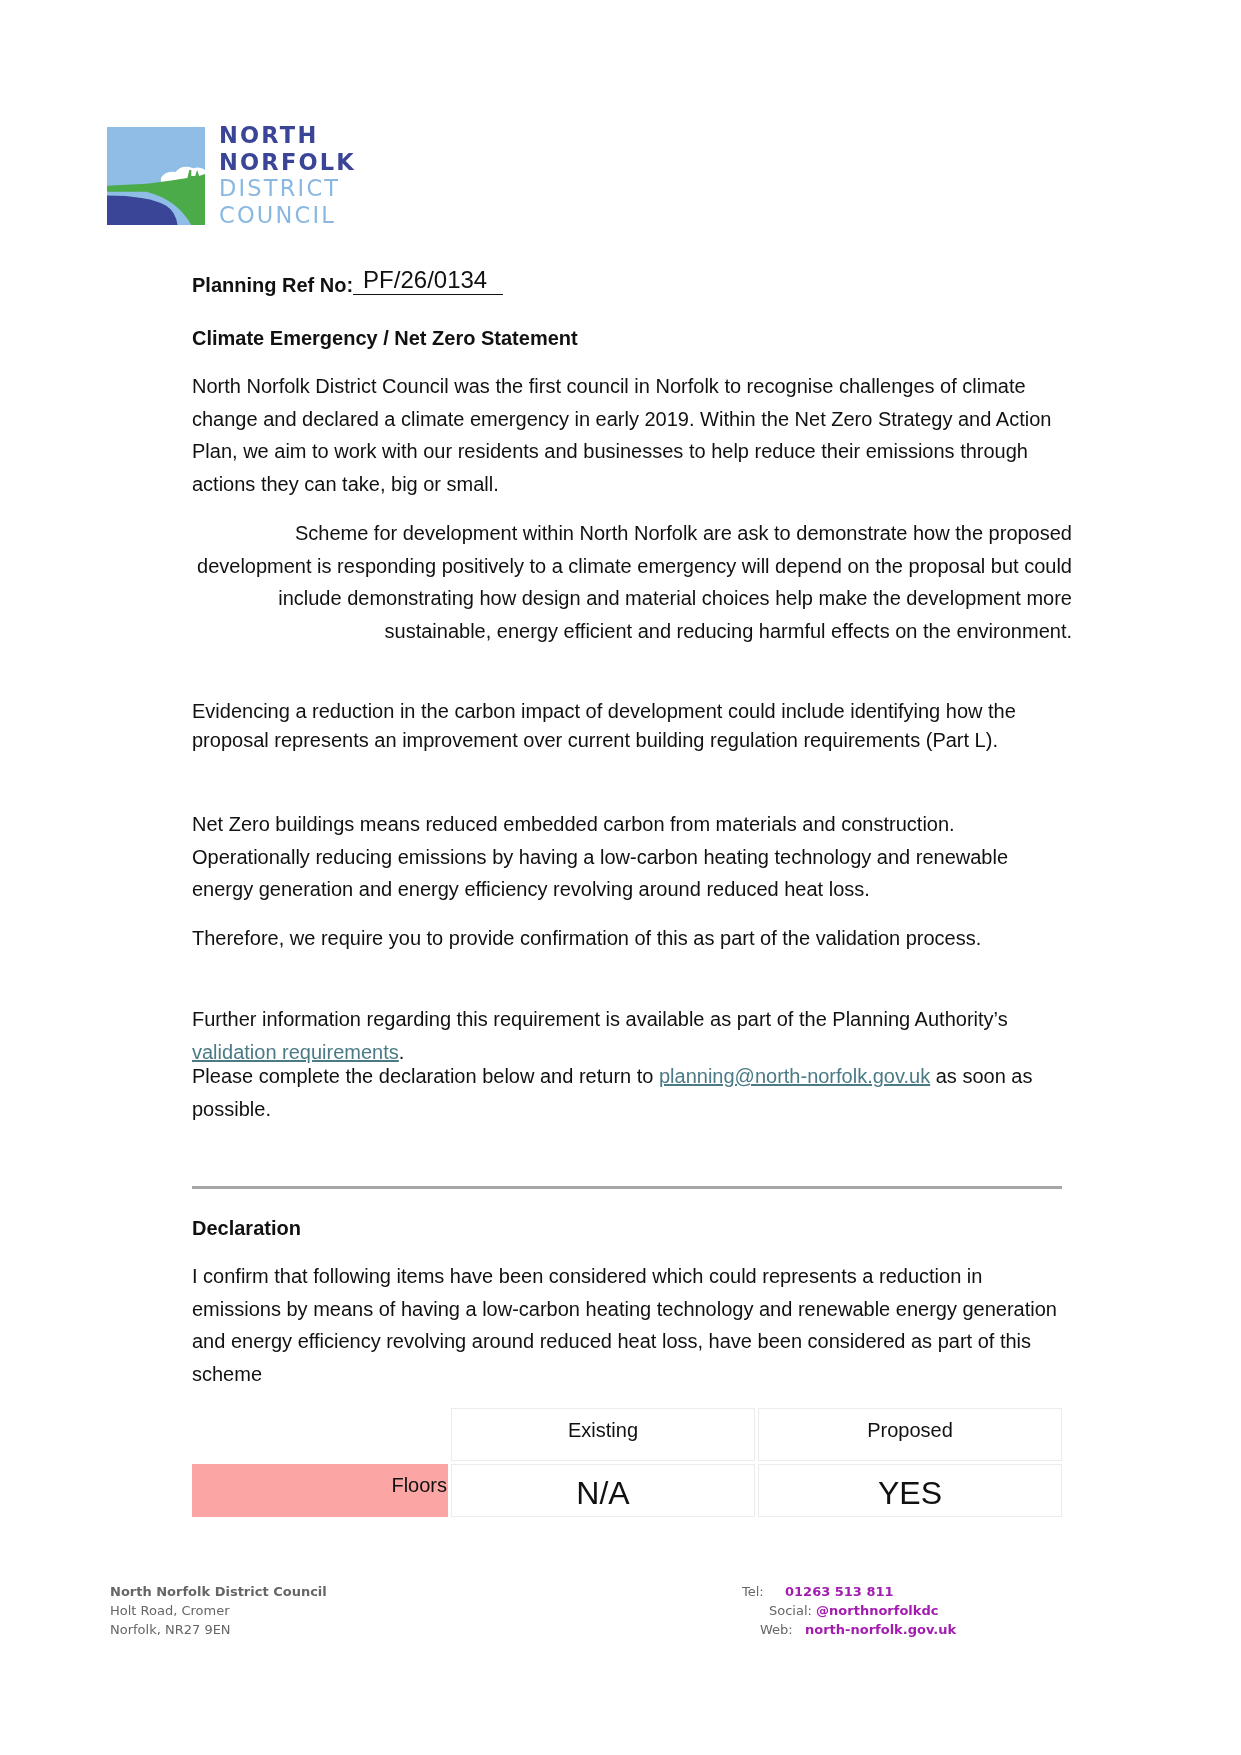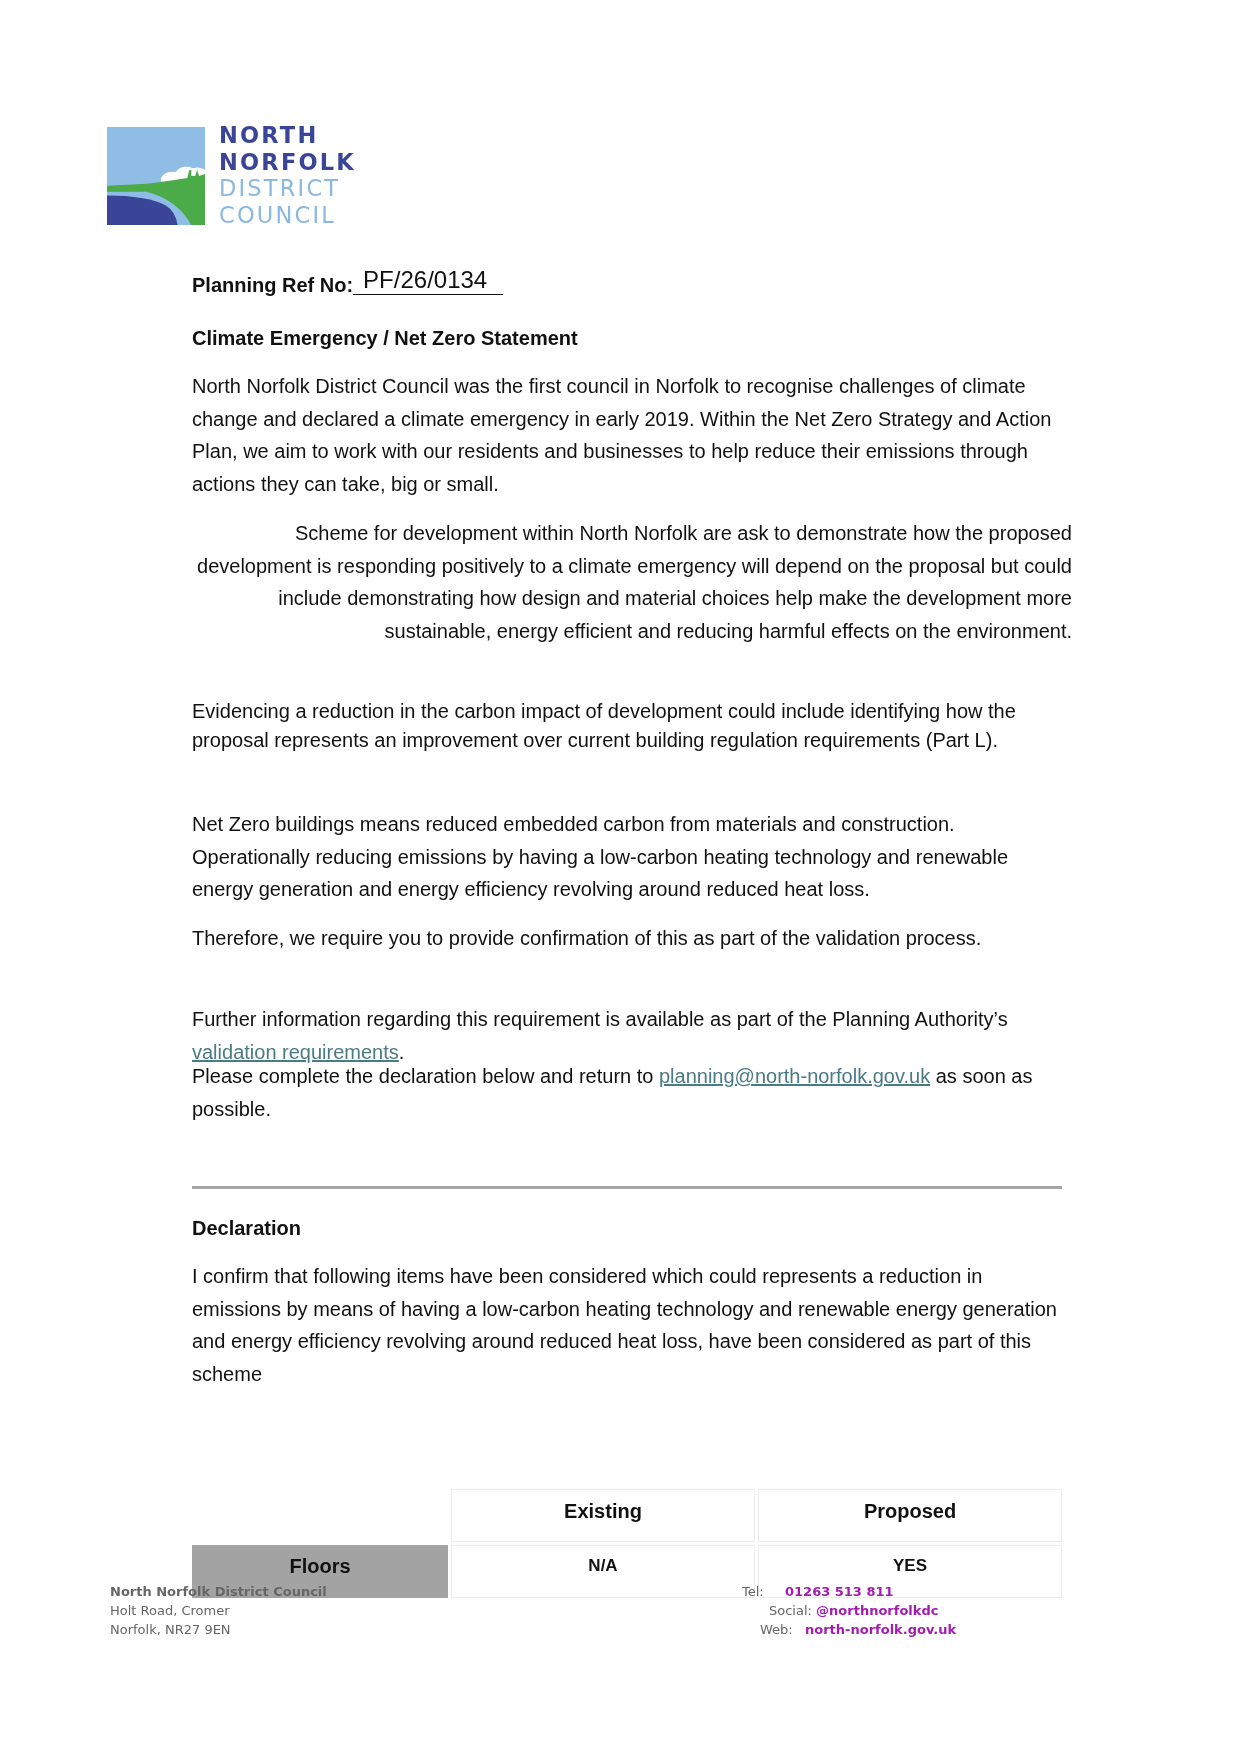--- a/index.html
+++ b/index.html
@@ -21,26 +21,26 @@
 
     .content { left: 192px; width: 880px; font-size: 20px; line-height: 32.7px; }
     .content p { margin: 0; }
     h2 { margin: 0; font-size: 20px; font-weight: bold; }
 
     .link { color: #4a7a85; text-decoration: underline; }
 
     .divider { left: 192px; top: 1186px; width: 870px; height: 3px; background: #a6a6a6; }
 
     
-    table { border-collapse: separate; border-spacing: 3px; position: absolute; left: 189px; top: 1486px; width: 876px; font-weight: bold; }
+    table { border-collapse: separate; border-spacing: 3px; position: absolute; left: 189px; top: 1405px; width: 876px; }
     td { font-size: 20px; text-align: center; vertical-align: top; padding-top: 10px; height: 40px; }
     td.blank { background: #ffffff; width: 254px; }
     td.head { border: 1px solid #ececec; width: 300px; }
-    td.rowlabel { background: #a3a3a3; }
-    td.val { border: 1px solid #ececec; font-size: 17px; padding-top: 10px; }
+    td.rowlabel { background: #fca5a5; text-align: right; }
+    td.val { border: 1px solid #ececec; font-size: 32px; padding-top: 10px; }
 
     
     .footer { font-family: "DejaVu Sans", sans-serif; font-size: 13px; line-height: 19px; color: #666666; }
     .footer-left { left: 110px; top: 1582px; }
     .footer-left .org { font-weight: bold; }
     .footer-right { left: 742px; top: 1582px; }
     .footer-right b { color: #a21caf; }
     .fr1 { padding-left: 0; }
     .fr2 { padding-left: 27px; }
     .fr3 { padding-left: 18px; }

